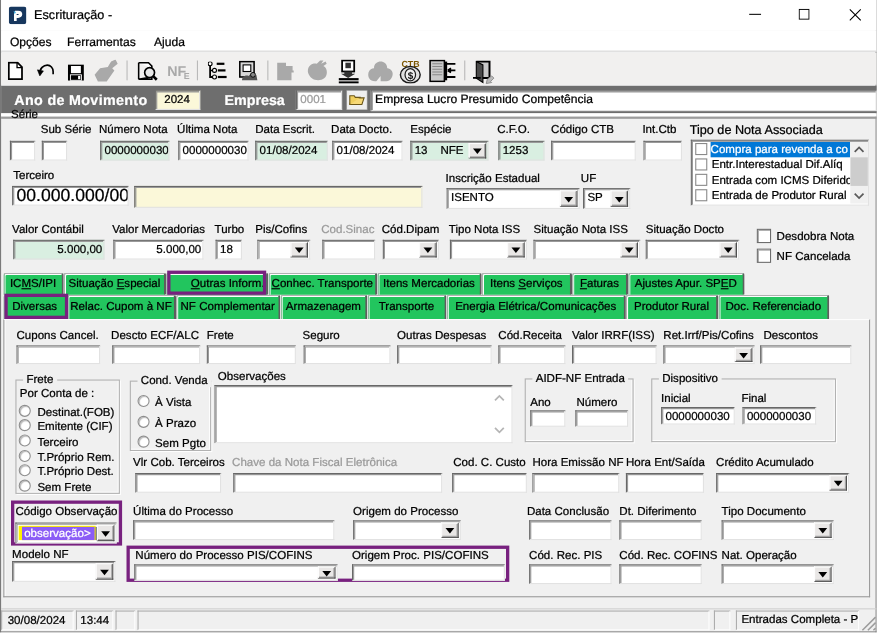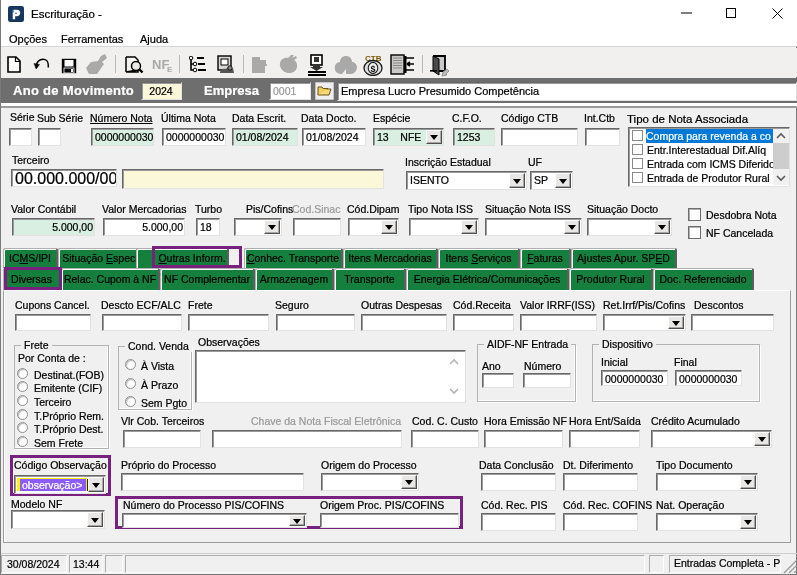--- a/index.html
+++ b/index.html
@@ -27,21 +27,21 @@
   box-shadow: inset 1px 1px 1px #b9b9b9; }
 .grp { position:absolute; border:1px solid #b2b2b2; box-shadow: inset -1px -1px 0 #fdfdfd, 1px 1px 0 #fdfdfd; }
 .grpt { position:absolute; top:-6px; left:6px; background:#f0f0f0; padding:0 3px; font-size:10.5px; line-height:11px; white-space:nowrap; }
 .arrowbtn { position:absolute; top:1px; right:1px; bottom:1px; width:16px; background:#e9e7e6;
   border:1px solid; border-color:#fdfdfd #4f4f4f #4f4f4f #fdfdfd;
   box-shadow: inset -1px -1px 0 #a8a8a8; }
 .arrowbtn:after { content:""; position:absolute; left:50%; top:50%; margin:-2px 0 0 -4px;
   border:4px solid transparent; border-top:5px solid #000; border-bottom:none; }
 .purple { position:absolute; border:3px solid #78217f; }
 .sep { position:absolute; top:55px; width:1px; height:18px; background:#b9b9b9; }
-.tab { position:absolute; background:#15803d; border-top:1px solid #b0b0b0; border-left:1px solid #b0b0b0; border-right:2px solid #5e5e5e; border-bottom:none;
+.tab { position:absolute; background:#22c55e; border-top:1px solid #b0b0b0; border-left:1px solid #b0b0b0; border-right:2px solid #5e5e5e; border-bottom:none;
   border-top-left-radius:2px; border-top-right-radius:2px;
   box-shadow: inset 1px 1px 0 #fdfdfd;
   text-align:center; font-size:10.5px; white-space:nowrap; overflow:hidden; }
 .statp { position:absolute; top:555px; height:18px; border:1px solid; border-color:#adadad #fdfdfd #fdfdfd #adadad; }
 </style>
 </head>
 <body>
 <div id="win">
 
 <div class="abs" style="left:0;top:0;width:796px;height:28px;background:#fff;"></div>
@@ -161,23 +161,23 @@
 <svg class="abs" style="left:314px;top:82px;" width="19" height="18" viewBox="0 0 19 18">
   <rect x="0" y="0" width="19" height="18" fill="#efefef" stroke="#9a9a9a" stroke-width="1"></rect>
   <path d="M3 13 L5 7 L16 7 L14 13 Z" fill="#f7d978" stroke="#6b5618" stroke-width="1"></path>
   <path d="M3 13 L3 5 L7 5 L8 6.5 L13 6.5" fill="#f0cf5f" stroke="#6b5618" stroke-width="1"></path>
 </svg>
 <div class="tb" style="left:336px;top:82px;width:460px;height:19px;font-size:11px;">Empresa Lucro Presumido Competência</div>
 
 <div class="abs" style="left:0;top:103px;width:796px;height:3px;background:#fff;"></div>
 <div class="abs" style="left:0;top:106px;width:796px;height:2px;background:#9b9b9b;"></div>
 
-<div class="lbl" style="left:9px;top:112px;">Série</div>
+<div class="lbl" style="left:9px;top:99px;">Série</div>
 <div class="lbl" style="left:36px;top:113px;">Sub Série</div>
-<div class="lbl" style="left:89px;top:113px;text-decoration:underline;">Número Nota</div>
+<div class="lbl" style="left:89px;top:113px;">Número Nota</div>
 <div class="lbl" style="left:160px;top:113px;">Última Nota</div>
 <div class="lbl" style="left:231px;top:113px;">Data Escrit.</div>
 <div class="lbl" style="left:300px;top:113px;">Data Docto.</div>
 <div class="lbl" style="left:372px;top:113px;">Espécie</div>
 <div class="lbl" style="left:451px;top:113px;">C.F.O.</div>
 <div class="lbl" style="left:500px;top:113px;">Código CTB</div>
 <div class="lbl" style="left:583px;top:113px;">Int.Ctb</div>
 <div class="lbl" style="left:626px;top:114px;font-size:11.5px;">Tipo de Nota Associada</div>
 
 <div class="tb" style="left:8px;top:128px;width:23px;height:18px;"></div>
@@ -223,21 +223,21 @@
 <div class="tb" style="left:10px;top:169px;width:106px;height:18px;font-size:16px;">00.000.000/0000-00</div>
 <div class="tb cream" style="left:121px;top:169px;width:262px;height:20px;"></div>
 <div class="lbl" style="left:404px;top:157px;">Inscrição Estadual</div>
 <div class="tb" style="left:405px;top:171px;width:121px;height:19px;">ISENTO<div class="arrowbtn"></div></div>
 <div class="lbl" style="left:527px;top:157px;">UF</div>
 <div class="tb" style="left:529px;top:171px;width:43px;height:19px;">SP<div class="arrowbtn"></div></div>
 
 <div class="lbl" style="left:10px;top:204px;">Valor Contábil</div>
 <div class="lbl" style="left:101px;top:204px;">Valor Mercadorias</div>
 <div class="lbl" style="left:194px;top:204px;">Turbo</div>
-<div class="lbl" style="left:245px;top:204px;text-align:center;">Pis/Cofins</div>
+<div class="lbl" style="left:231px;top:204px;text-align:center;">Pis/Cofins</div>
 <div class="lbl" style="left:291px;top:204px;color:#9a9a9a;">Cod.Sinac</div>
 <div class="lbl" style="left:346px;top:204px;">Cód.Dipam</div>
 <div class="lbl" style="left:407px;top:204px;">Tipo Nota ISS</div>
 <div class="lbl" style="left:484px;top:204px;">Situação Nota ISS</div>
 <div class="lbl" style="left:586px;top:204px;">Situação Docto</div>
 
 <div class="tb green" style="left:11px;top:218px;width:83px;height:18px;text-align:right;">5.000,00</div>
 <div class="tb" style="left:102px;top:218px;width:82px;height:18px;text-align:right;">5.000,00</div>
 <div class="tb" style="left:195px;top:218px;width:24px;height:18px;">18</div>
 <div class="tb" style="left:233px;top:218px;width:48px;height:18px;">
@@ -257,21 +257,21 @@
       <div class="arrowbtn"></div>
     </div>
 
 <div class="cb" style="left:687px;top:208px;"></div>
 <div class="lbl" style="left:705px;top:210px;">Desdobra Nota</div>
 <div class="cb" style="left:687px;top:226px;"></div>
 <div class="lbl" style="left:705px;top:228px;">NF Cancelada</div>
 
 <div class="tab" style="left:2px;top:248px;width:55px;height:20px;line-height:19px;">IC<u>M</u>S/IPI</div>
 <div class="tab" style="left:57px;top:248px;width:93px;height:20px;line-height:19px;">Situação <u>E</u>special</div>
-<div class="tab" style="left:135px;top:248px;width:93px;height:20px;line-height:19px;padding-left:20px;"><u>O</u>utras Inform.</div>
+<div class="tab" style="left:150px;top:248px;width:93px;height:20px;line-height:19px;padding-left:20px;"><u>O</u>utras Inform.</div>
 <div class="tab" style="left:243px;top:248px;width:99px;height:20px;line-height:19px;"><u>C</u>onhec. Transporte</div>
 <div class="tab" style="left:342px;top:248px;width:95px;height:20px;line-height:19px;">Itens Mercadorias</div>
 <div class="tab" style="left:437px;top:248px;width:82px;height:20px;line-height:19px;">Itens <u>S</u>erviços</div>
 <div class="tab" style="left:519px;top:248px;width:51px;height:20px;line-height:19px;"><u>F</u>aturas</div>
 <div class="tab" style="left:570px;top:248px;width:106px;height:20px;line-height:19px;">Ajustes Apur. SP<u>E</u>D</div>
 
 <div class="tab" style="left:2px;top:268px;width:58px;height:22px;line-height:21px;">Diversas</div>
 <div class="tab" style="left:60px;top:268px;width:99px;height:22px;line-height:21px;">Relac. Cupom à NF</div>
 <div class="tab" style="left:159px;top:268px;width:95px;height:22px;line-height:21px;">NF Complementar</div>
 <div class="tab" style="left:254px;top:268px;width:79px;height:22px;line-height:21px;">Armazenagem</div>
@@ -352,21 +352,21 @@
 <div class="grp" style="left:591px;top:344px;width:168px;height:58px;">
   <div class="grpt">Dispositivo</div>
 </div>
 <div class="lbl" style="left:600px;top:357px;">Inicial</div>
 <div class="lbl" style="left:673px;top:357px;">Final</div>
 <div class="tb" style="left:600px;top:370px;width:67px;height:16px;">0000000030</div>
 <div class="tb" style="left:674px;top:370px;width:67px;height:16px;">0000000030</div>
 
 <div class="lbl" style="left:120px;top:416px;">Vlr Cob. Terceiros</div>
 <div class="tb" style="left:122px;top:430px;width:78px;height:18px;"></div>
-<div class="lbl" style="left:210px;top:416px;color:#9a9a9a;margin-left:40px;">Chave da Nota Fiscal Eletrônica</div>
+<div class="lbl" style="left:210px;top:416px;color:#9a9a9a;">Chave da Nota Fiscal Eletrônica</div>
 <div class="tb" style="left:211px;top:430px;width:190px;height:18px;"></div>
 <div class="lbl" style="left:411px;top:416px;">Cod. C. Custo</div>
 <div class="tb" style="left:410px;top:430px;width:68px;height:18px;"></div>
 <div class="lbl" style="left:483px;top:416px;">Hora Emissão NF</div>
 <div class="tb" style="left:483px;top:430px;width:79px;height:18px;"></div>
 <div class="lbl" style="left:568px;top:416px;">Hora Ent/Saída</div>
 <div class="tb" style="left:568px;top:430px;width:71px;height:18px;"></div>
 <div class="lbl" style="left:650px;top:416px;">Crédito Acumulado</div>
 <div class="tb" style="left:650px;top:430px;width:121px;height:18px;">
       <div class="arrowbtn"></div>
@@ -378,21 +378,21 @@
   <div style="position:absolute;left:2px;top:2px;bottom:2px;right:18px;background:#fff200;"></div>
   <div style="position:absolute;left:5px;top:3px;width:66px;height:12px;background:#8b5cf6;color:#fff;line-height:12px;padding-left:2px;">observação&gt;</div>
       <div style="position:absolute;left:72px;top:3px;width:1px;height:12px;background:#222;"></div>
   <div class="arrowbtn"></div>
 </div>
 <div class="lbl" style="left:10px;top:499px;">Modelo NF</div>
 <div class="tb" style="left:10px;top:510px;width:94px;height:19px;">
       <div class="arrowbtn"></div>
     </div>
 
-<div class="lbl" style="left:120px;top:460px;">Próprio do Processo</div>
+<div class="lbl" style="left:120px;top:460px;">Última do Processo</div>
 <div class="tb" style="left:120px;top:473px;width:183px;height:18px;"></div>
 <div class="lbl" style="left:320px;top:460px;">Origem do Processo</div>
 <div class="tb" style="left:320px;top:473px;width:98px;height:18px;">
       <div class="arrowbtn"></div>
     </div>
 
 <div class="purple" style="left:114px;top:496px;width:348px;height:33px;"></div>
 <div class="lbl" style="left:122px;top:500px;">Número do Processo PIS/COFINS</div>
 <div class="tb" style="left:121px;top:513px;width:185px;height:15px;">
       <div class="arrowbtn"></div>

